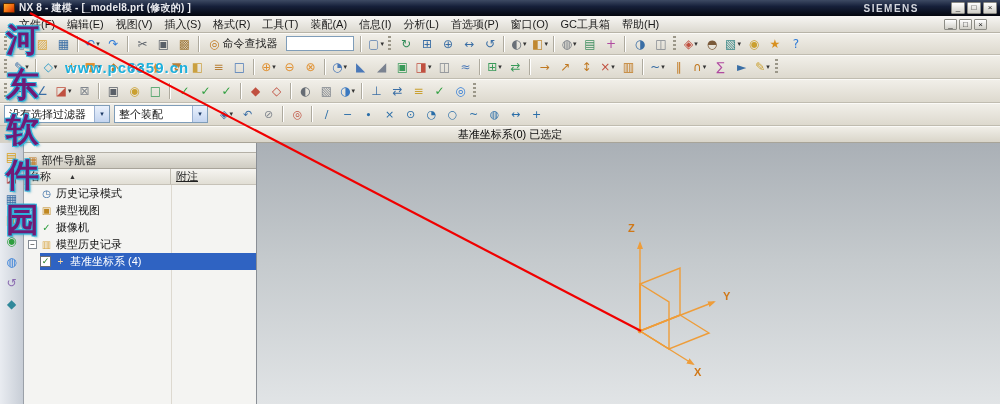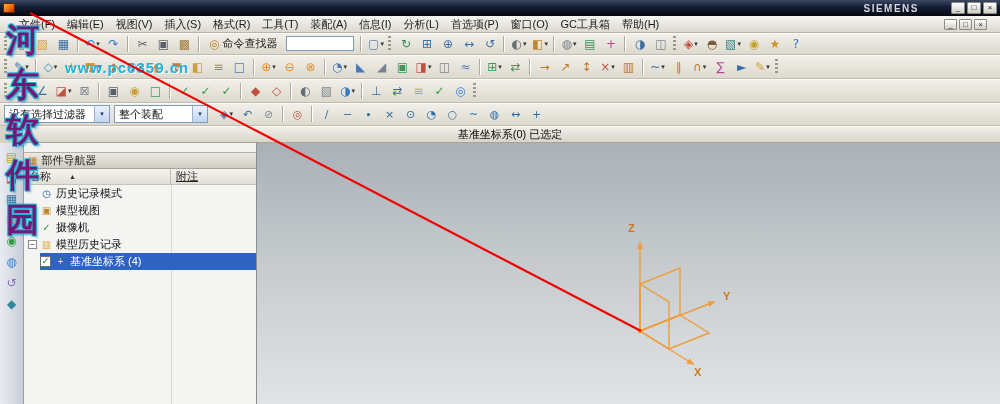--- a/index.html
+++ b/index.html
@@ -103,20 +103,21 @@
     text-shadow:1px 1px 0 #ffffff; }
   .overlay-line { position:absolute; left:0; top:0; z-index:60; pointer-events:none; }
 </style>
 </head>
 <body>
 
 <div class="app">
 
   <div class="titlebar">
     <span class="nx-logo"></span>
+    <span class="title-text">NX 8 - 建模 - [_model8.prt (修改的) ]</span>
     <span class="spacer"></span>
     <span class="brand">SIEMENS</span>
     <span class="winbtns" id="winbtns">
         <span class="winbtn"><span>_</span></span>
         <span class="winbtn"><span>□</span></span>
         <span class="winbtn"><span>×</span></span>
       </span>
   </div>
 
   <div class="menubar">

